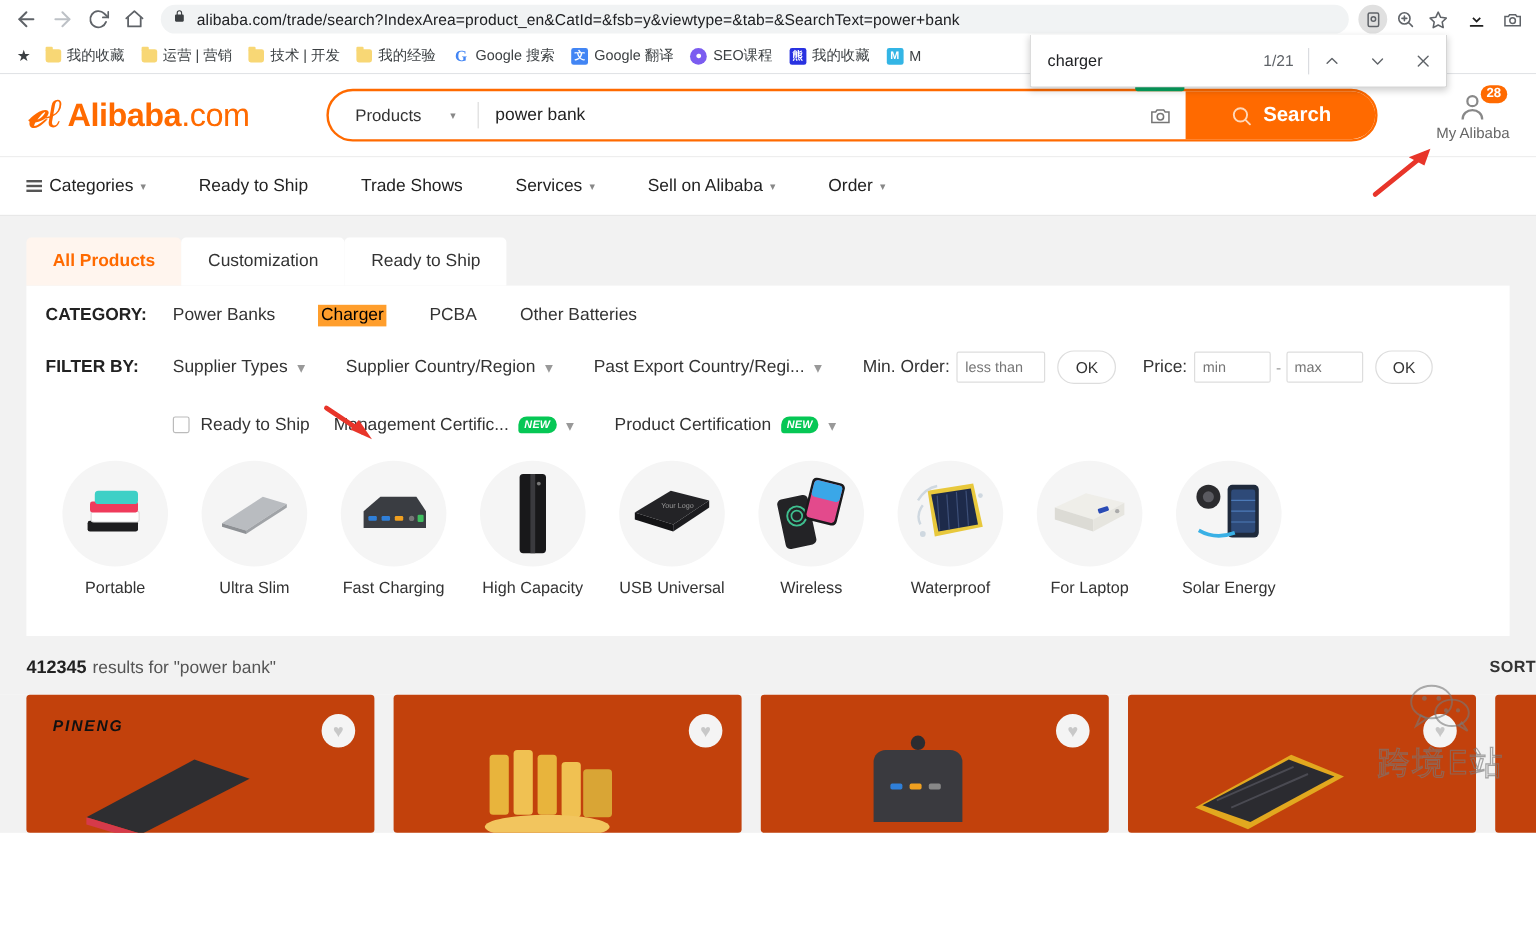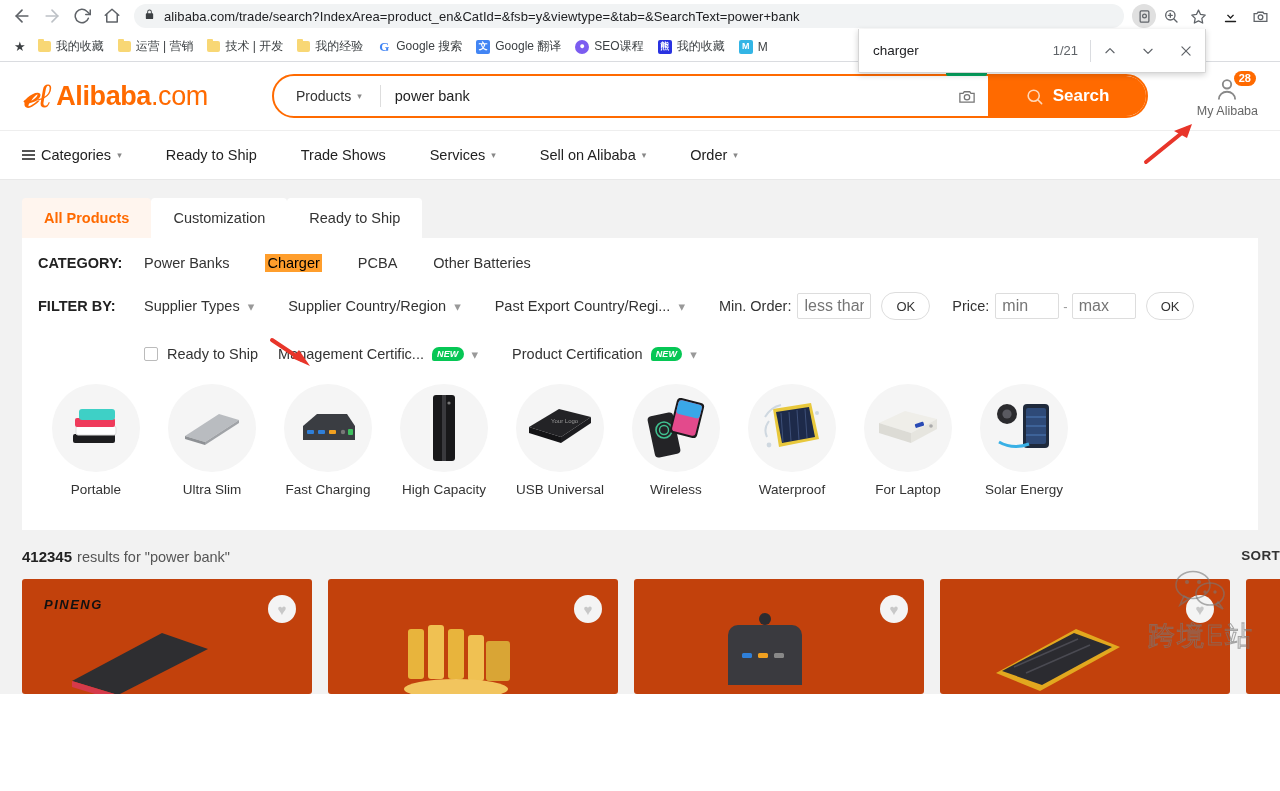--- a/index.html
+++ b/index.html
@@ -104,21 +104,21 @@
                font-family: "Liberation Serif", serif; font-style: italic; font-weight: bold;}
   .logo-text { font-size: 27px; font-weight: bold; color: #ff6a00; letter-spacing: -.4px; }
   .logo-text .dotcom { font-weight: normal; color: #ff6a00; }
 
   .searchbox {
     display: flex; align-items: center; height: 44px; flex: none;
     border: 2px solid #ff6a00; border-radius: 22px; background: #fff;
     width: 876px; position: relative; overflow: visible;
   }
   .cat-select {
-    display: flex; align-items: center; gap: 6px; padding: 0 18px 0 22px;
+    display: flex; align-items: center; gap: 24px; padding: 0 18px 0 22px;
     font-size: 14px; color: #333; white-space: nowrap;
   }
   .vline { width: 1px; height: 22px; background: #ddd; flex: none; }
   .search-input {
     flex: 1; border: none; outline: none; font-size: 14.5px; color: #222;
     padding: 0 14px; background: transparent; min-width: 0;
     font-family: "Liberation Sans", sans-serif;
   }
   .cam-btn { width: 42px; display: flex; align-items: center; justify-content: center;
              color: #757575; flex: none; }
@@ -176,21 +176,21 @@
     color: #333; margin-right: 34px; white-space: nowrap;
   }
   .chev { color: #999; font-size: 13px; }
   .nbadge {
     background: #06c755; color: #fff; font-size: 9px; font-weight: bold;
     padding: 1px 5px; border-radius: 7px 7px 7px 2px; font-style: italic;
     letter-spacing: .2px; line-height: 12px;
   }
   .mini-input {
     height: 26px; width: 70px; border: 1px solid #ddd; border-radius: 2px;
-    font-size: 16px; padding: 0 6px; color: #333; outline: none;
+    font-size: 12px; padding: 0 6px; color: #333; outline: none;
     font-family: "Liberation Sans", sans-serif;
   }
   .ok-btn {
     height: 28px; padding: 0 14px; border: 1px solid #ddd; background: #fff;
     border-radius: 14px; font-size: 13px; color: #333; margin-left: 10px;
     cursor: pointer; font-family: "Liberation Sans", sans-serif;
   }
   .chkbox {
     width: 14px; height: 14px; border: 1px solid #bbb; border-radius: 2px;
     display: inline-block; background: #fff; flex: none;

